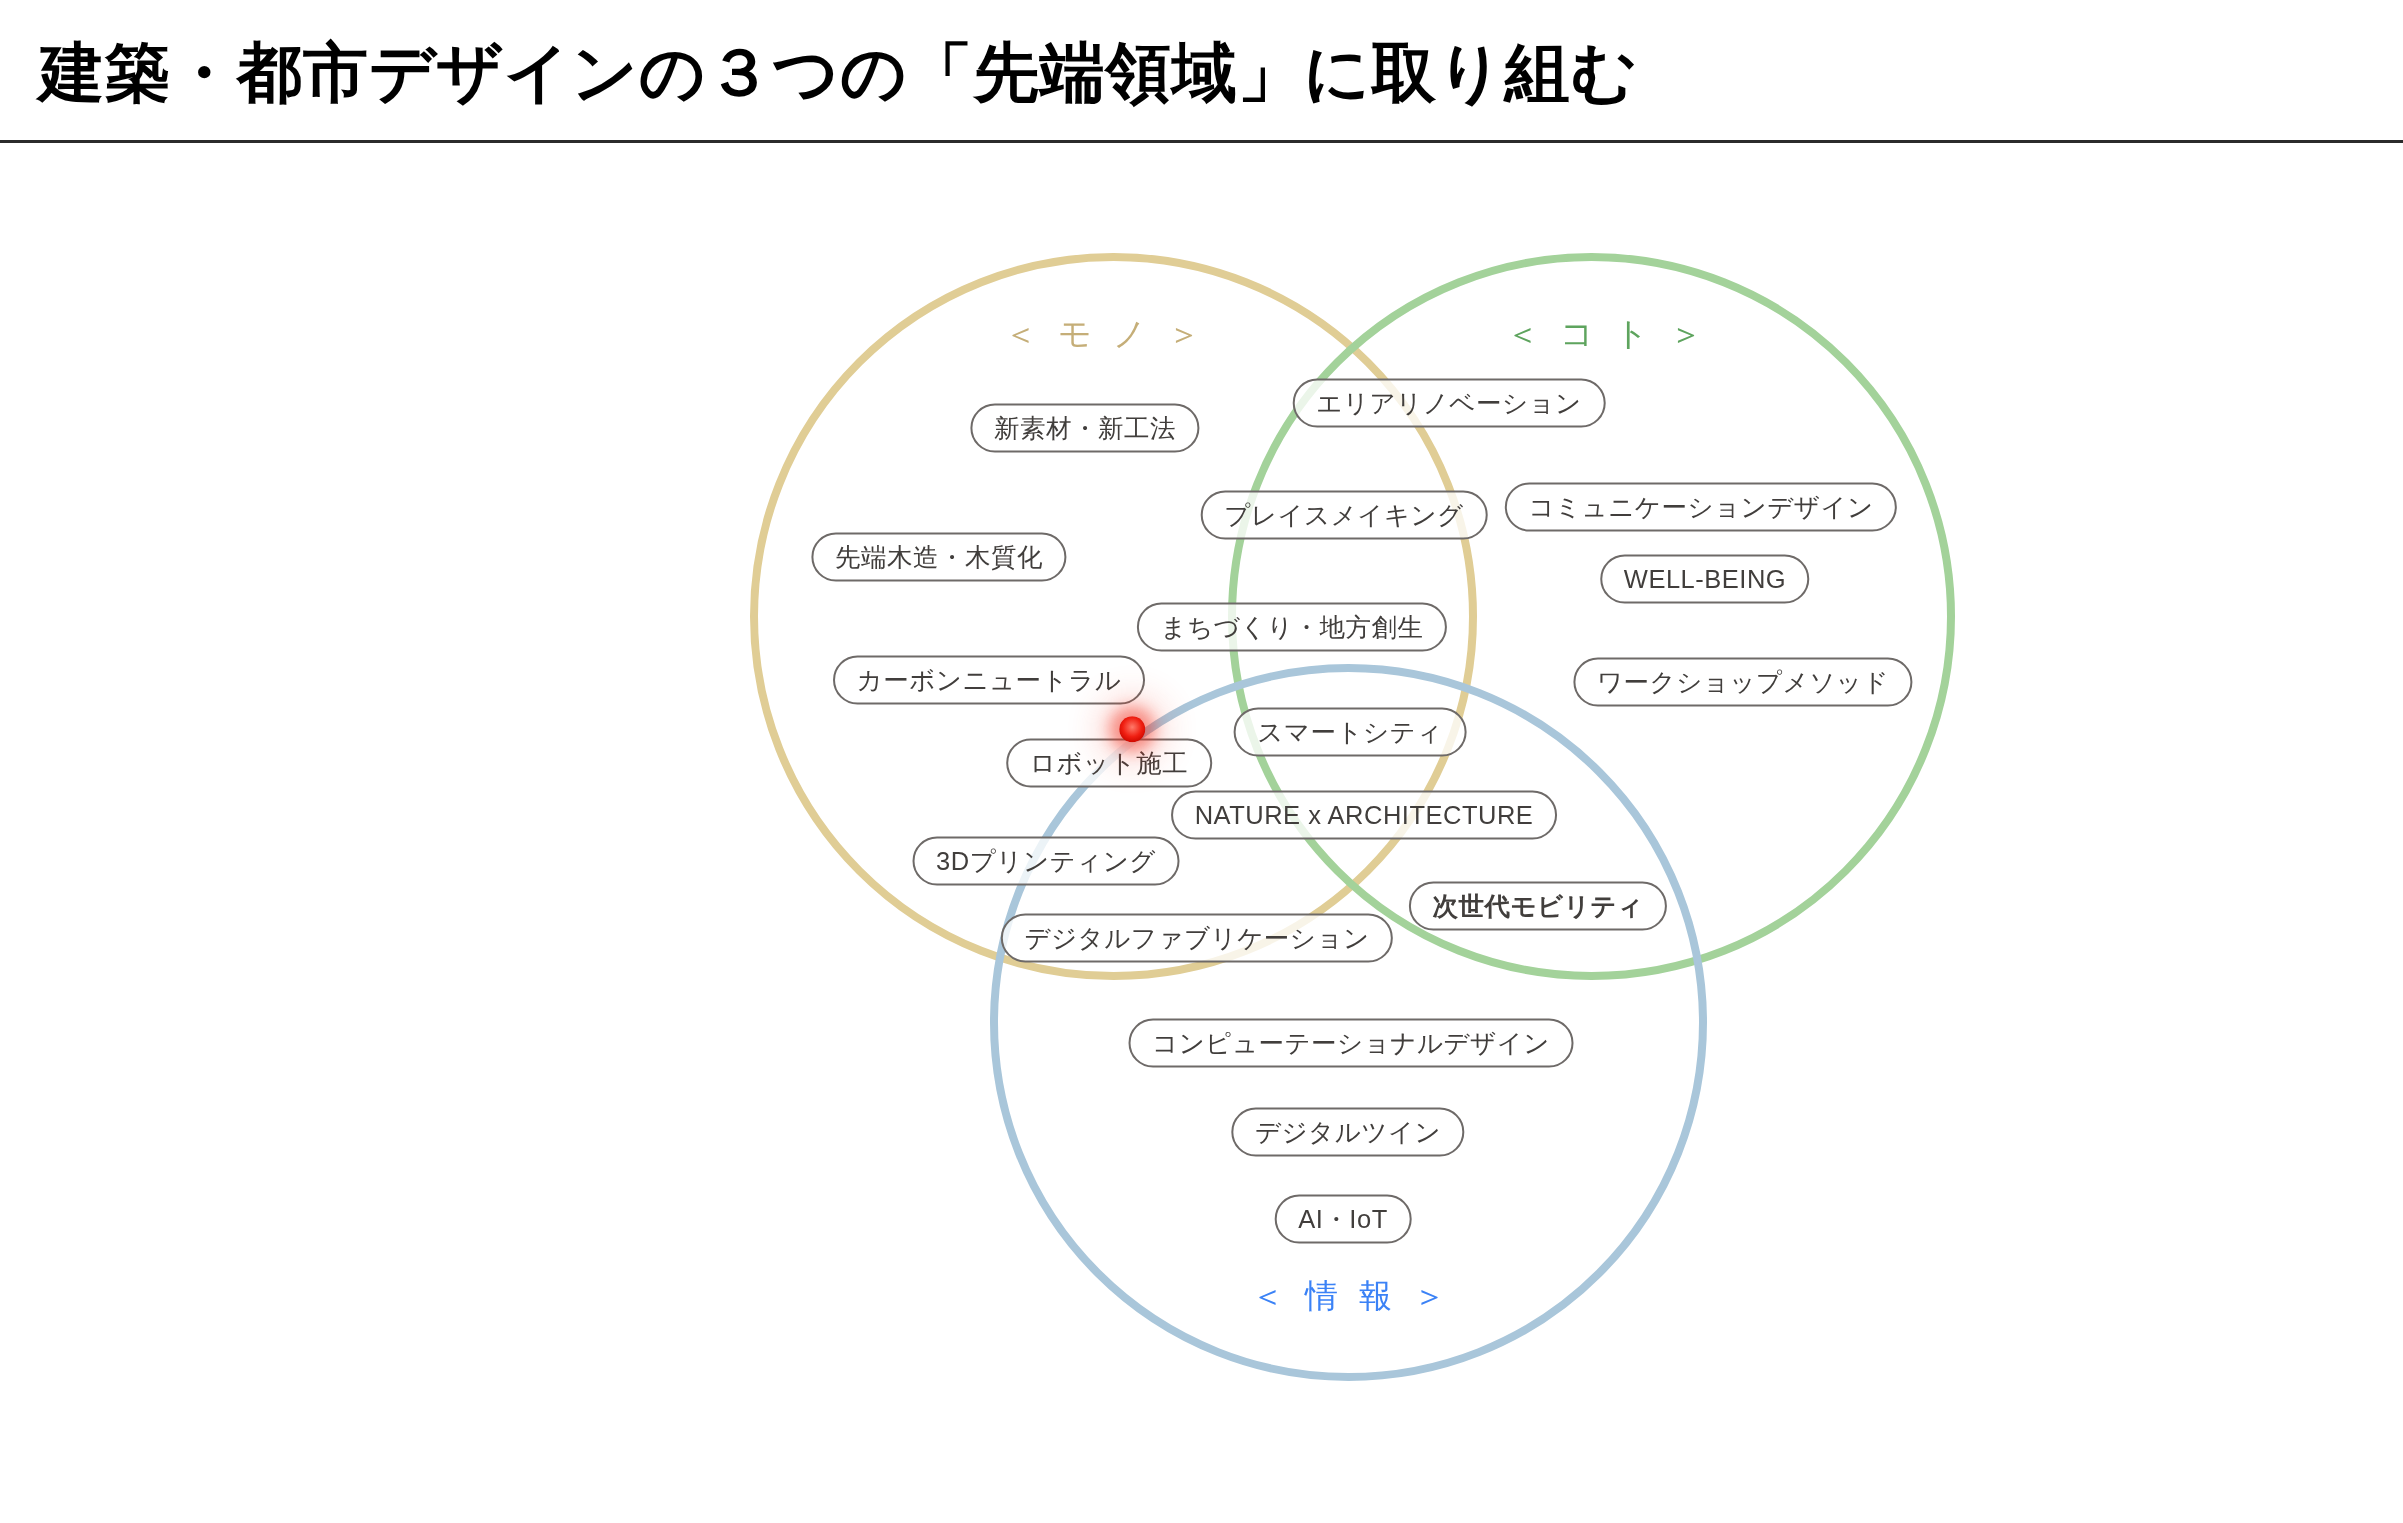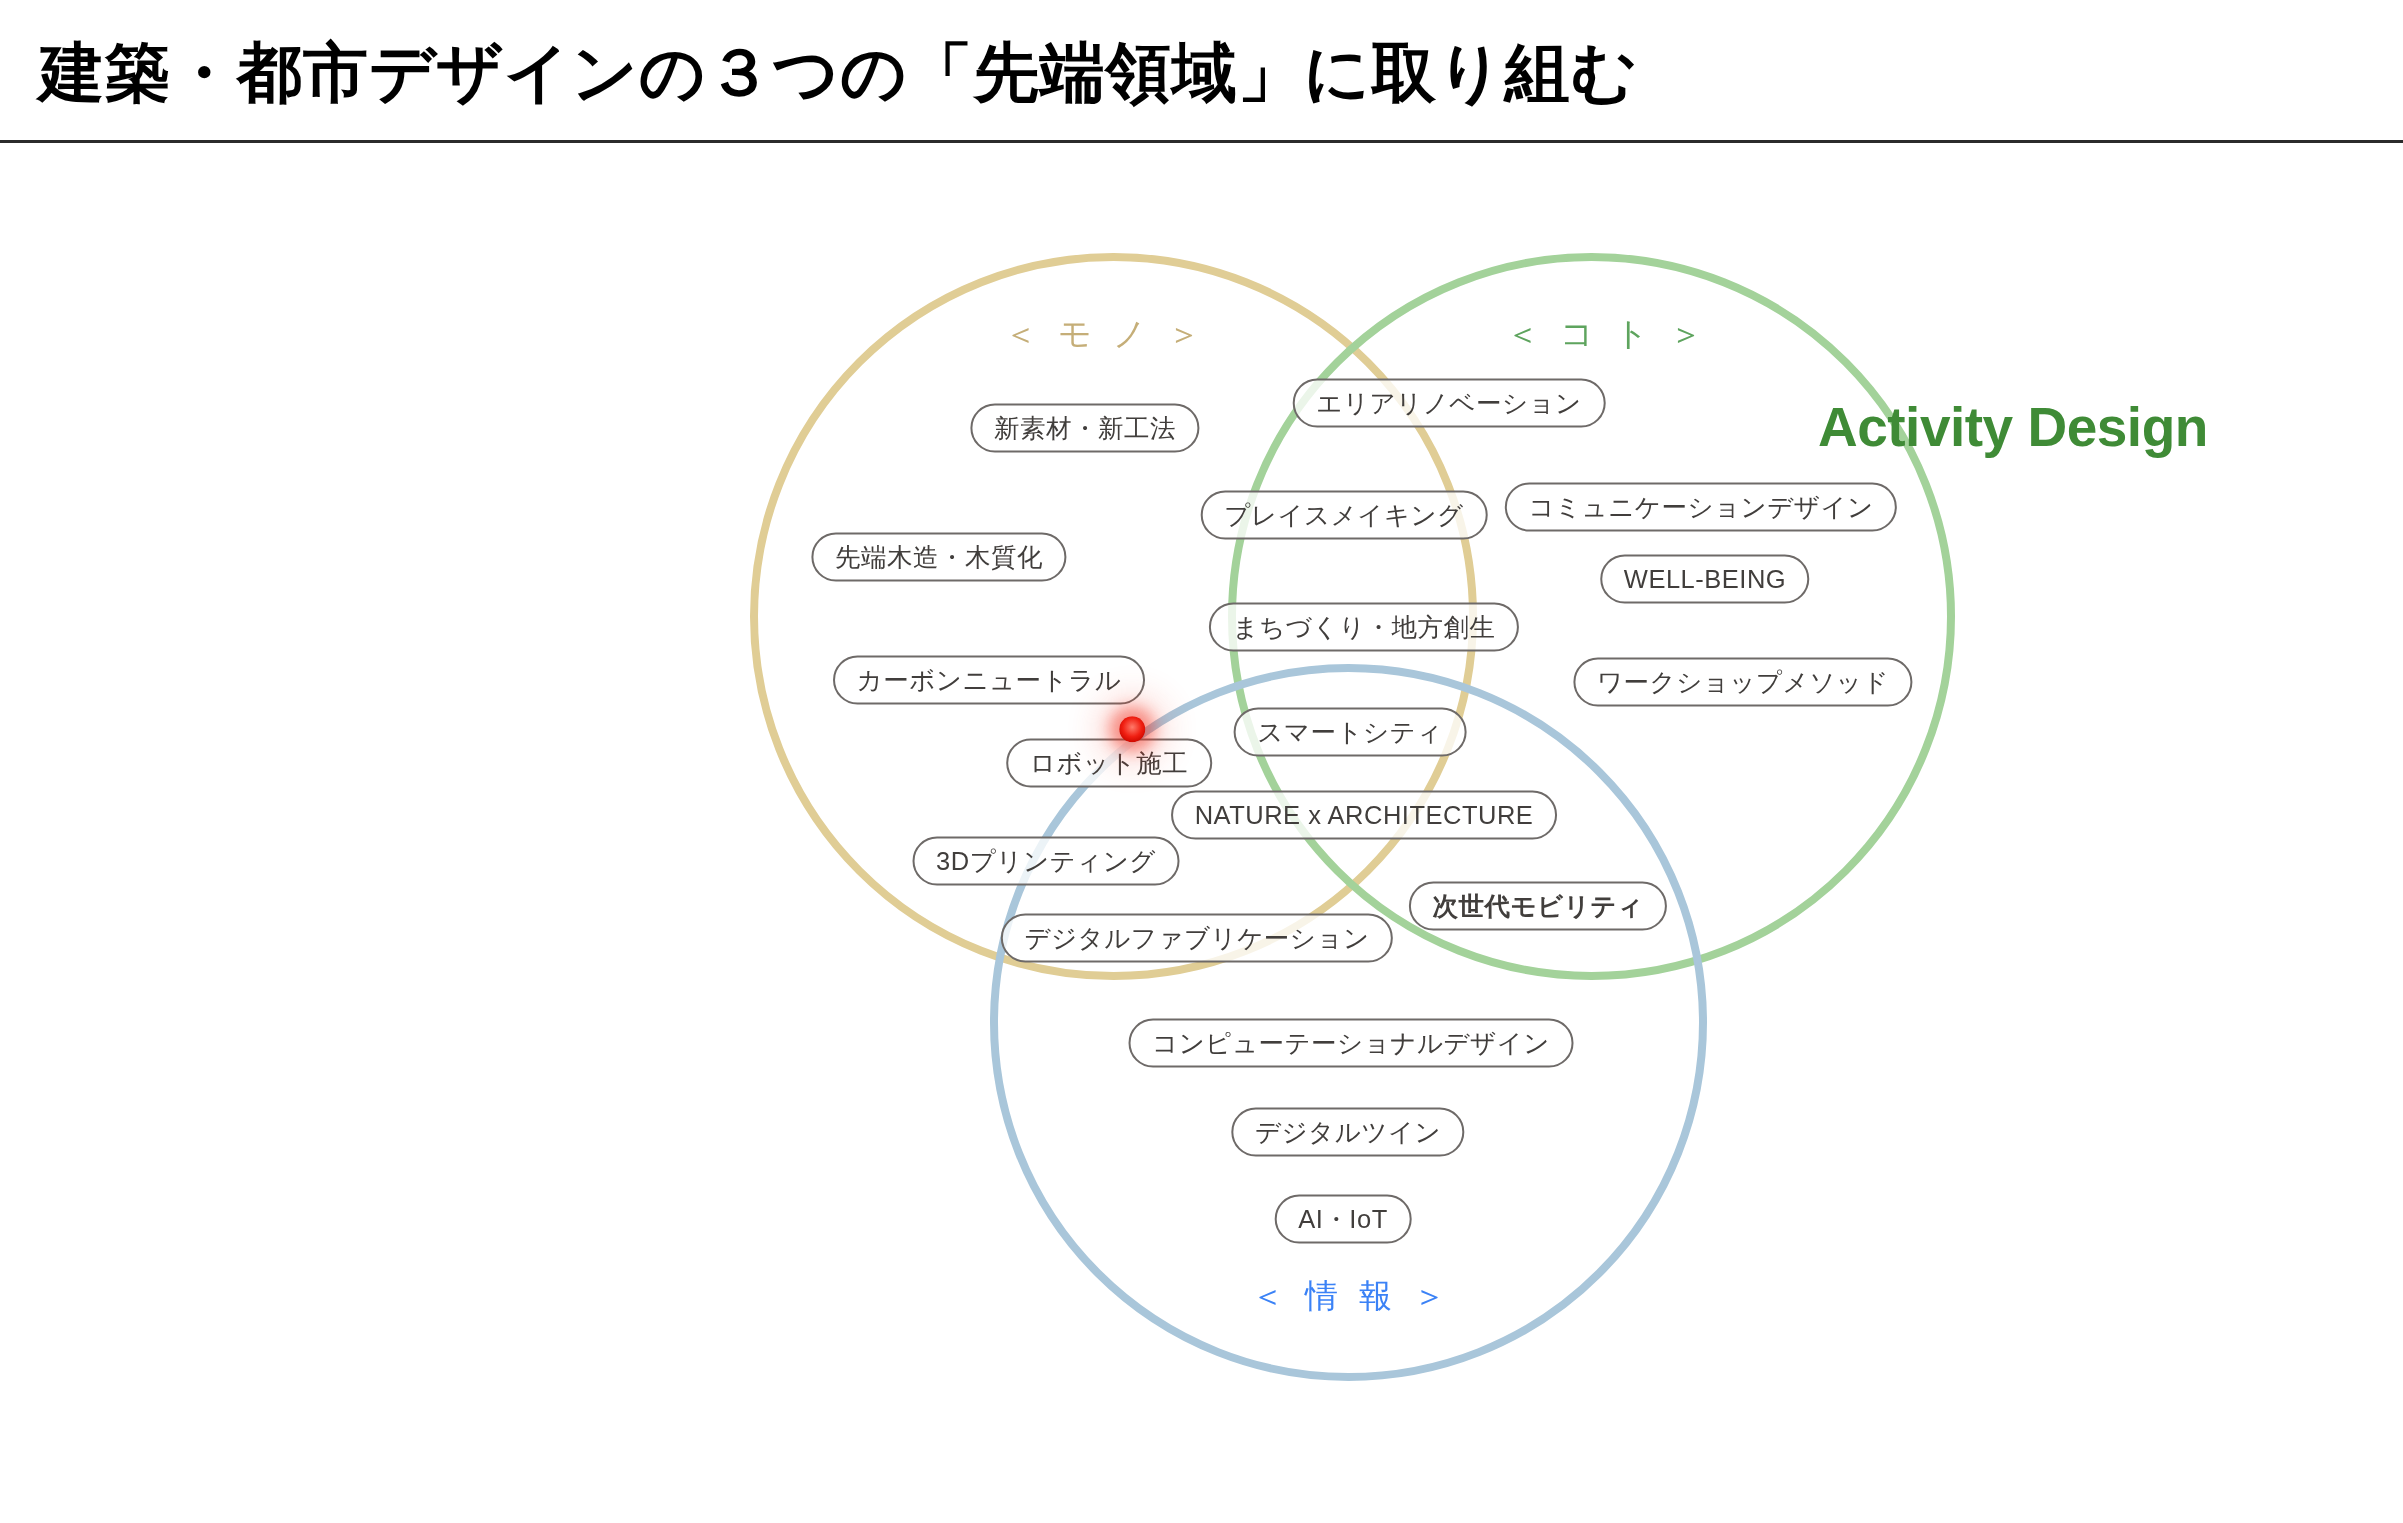--- a/index.html
+++ b/index.html
@@ -150,34 +150,33 @@
     <div id="page-title">建築・都市デザインの３つの「先端領域」に取り組む</div>
     <div id="title-rule"></div>
   </div>
 
   <div id="venn">
 
     <div class="circle" id="circle-craftmanship"></div>
     <div class="circle" id="circle-activity"></div>
     <div class="circle" id="circle-digital"></div>
 
-    <div class="domain-title" id="domain-title-activity">Activity Design</div>
 
     <div class="domain-sub" id="domain-sub-craftmanship">＜ モ ノ ＞</div>
     <div class="domain-sub" id="domain-sub-activity">＜ コ ト ＞</div>
     <div class="domain-sub" id="domain-sub-digital">＜ 情 報 ＞</div>
 
     <div id="pill-layer">
         <div class="pill" style="left: 1085px; top: 283px;">新素材・新工法</div>
         <div class="pill" style="left: 939px; top: 412px;">先端木造・木質化</div>
         <div class="pill" style="left: 1344px; top: 370px;">プレイスメイキング</div>
         <div class="pill" style="left: 1449px; top: 258px;">エリアリノベーション</div>
         <div class="pill" style="left: 1701px; top: 330px; margin-top: 32px;">コミュニケーションデザイン</div>
         <div class="pill" style="left: 1705px; top: 434px;">WELL-BEING</div>
-        <div class="pill" style="left: 1364px; top: 482px;">まちづくり・地方創生</div>
+        <div class="pill" style="left: 1292px; top: 482px;">まちづくり・地方創生</div>
         <div class="pill" style="left: 989px; top: 535px;">カーボンニュートラル</div>
         <div class="pill" style="left: 1743px; top: 537px;">ワークショップメソッド</div>
         <div class="pill" style="left: 1350px; top: 587px;">スマートシティ</div>
         <div class="pill" style="left: 1109px; top: 618px;">ロボット施工</div>
         <div class="pill" style="left: 1364px; top: 670px;">NATURE x ARCHITECTURE</div>
         <div class="pill" style="left: 1046px; top: 716px;">3Dプリンティング</div>
         <div class="pill" style="left: 1538px; top: 761px; font-weight: bold;">次世代モビリティ</div>
         <div class="pill" style="left: 1197px; top: 793px;">デジタルファブリケーション</div>
         <div class="pill" style="left: 1351px; top: 898px;">コンピューテーショナルデザイン</div>
         <div class="pill" style="left: 1348px; top: 987px;">デジタルツイン</div>

